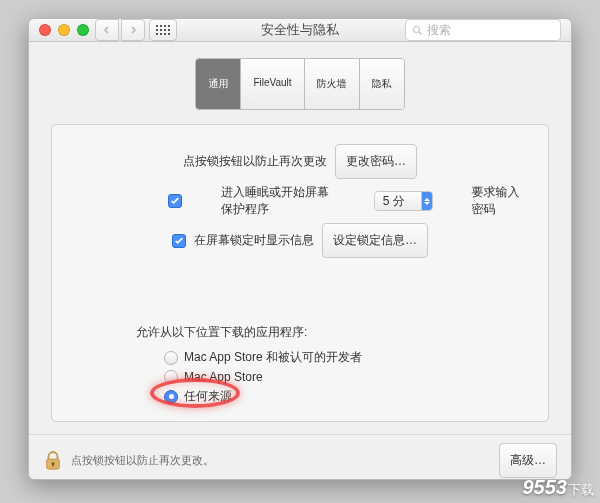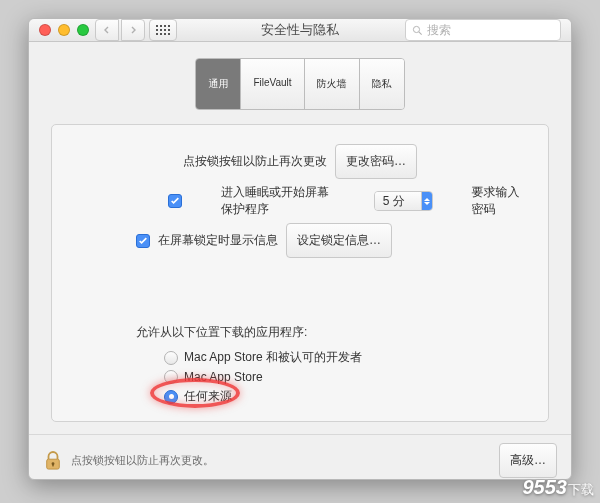--- a/index.html
+++ b/index.html
@@ -62,21 +62,21 @@
   .checkbox svg{width:10px;height:10px;stroke:#fff;stroke-width:2;fill:none;}
   .select{
     border:1px solid #c9c9c9; border-radius:4px; height:20px; display:flex; font-size:12px; overflow:hidden;
   }
   .select .v{padding:1px 8px; background:linear-gradient(#fdfdfd,#ececec);}
   .select .arrows{width:16px; background:#4a90f7; border-left:1px solid #c9c9c9; display:flex; flex-direction:column; align-items:center; justify-content:center;}
   .select .arrows span{width:0;height:0;border-left:3px solid transparent;border-right:3px solid transparent;}
   .select .arrows .up{border-bottom:3px solid #fff;margin-bottom:1px;}
   .select .arrows .dn{border-top:3px solid #fff;}
   .indent1{margin-left:92px;gap:39px;}
-  .indent2{margin-left:60px;}
+  .indent2{margin-left:96px;}
   .sectionlabel{margin-top:66px; margin-left:60px; font-size:12px; color:#353535;}
   .radios{margin-top:6px; margin-left:88px;}
   .radio{display:flex; align-items:center; gap:6px; font-size:12px; color:#333; padding:2px 0; position:relative;}
   .rbtn{width:14px;height:14px;border-radius:50%;border:1px solid #b3b3b3;background:linear-gradient(#fdfdfd,#e8e8e8);flex-shrink:0;}
   .rbtn.sel{background:#4a90f7;border-color:#2a6fd6;display:flex;align-items:center;justify-content:center;}
   .rbtn.sel::after{content:"";width:5px;height:5px;border-radius:50%;background:#fff;}
   .highlight {
     position:absolute; left:-14px; top:-8px; width:90px; height:30px;
     border:4px solid rgba(239,57,57,0.85); border-radius:50%;
     box-shadow: 0 0 8px rgba(239,57,57,0.5), inset 0 0 8px rgba(239,57,57,0.3);

